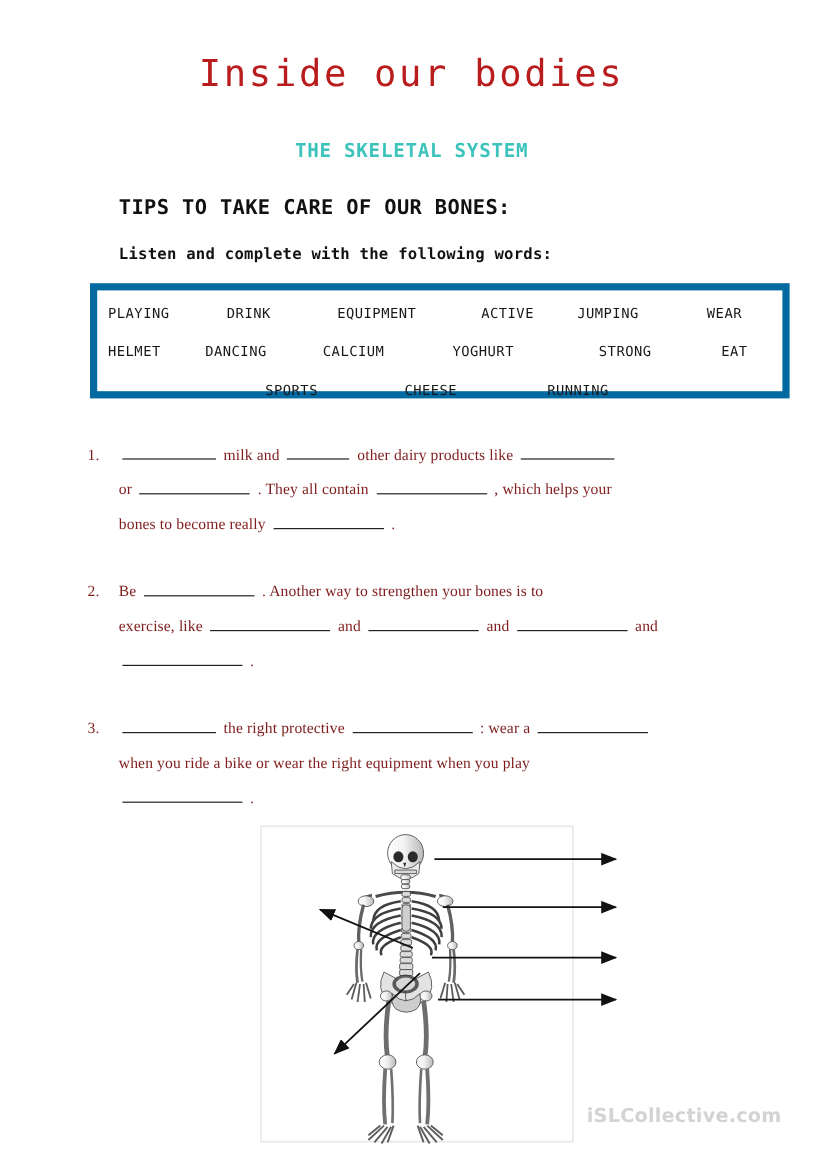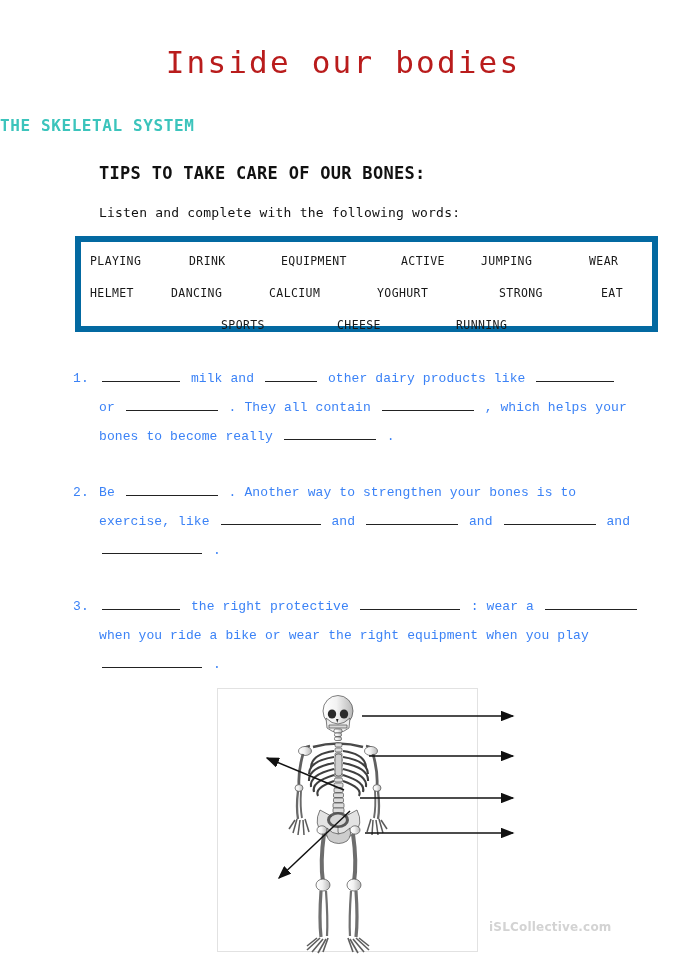--- a/index.html
+++ b/index.html
@@ -34,20 +34,21 @@
     letter-spacing: 2.2px;
     color: #b91c1c;
     font-weight: 400;
     white-space: nowrap;
   }
   .sub-title {
     position: absolute;
     top: 116px;
     left: 0;
     width: 686px;
+    text-align: center;
     font-family: "DejaVu Sans Mono", monospace;
     font-size: 16px;
     font-weight: bold;
     letter-spacing: 0.6px;
     color: #3cc4bc;
     white-space: nowrap;
   }
   .tips-heading {
     position: absolute;
     top: 163px;
@@ -58,21 +59,21 @@
     letter-spacing: 0.3px;
     color: #111111;
     white-space: nowrap;
   }
   .listen-line {
     position: absolute;
     top: 205px;
     left: 99px;
     font-family: "DejaVu Sans Mono", monospace;
     font-size: 13px;
-    font-weight: normal;
+    font-weight: bold;
     letter-spacing: 0.2px;
     color: #111111;
     white-space: nowrap;
   }
 
   
   .wordbank {
     position: absolute;
     left: 75px;
     top: 236px;
@@ -98,23 +99,23 @@
     color: #181818;
     white-space: nowrap;
     line-height: 32px;
   }
 
   
   .question {
     position: absolute;
     left: 73px;
     width: 600px;
-    font-family: Liberation Mono, monospace;
+    font-family: Liberation Serif, serif;
     font-size: 13px;
-    color: #3b82f6;
+    color: #7f1d1d;
     letter-spacing: 0.1px;
   }
   #q1 { top: 364px; }
   #q2 { top: 478px; }
   #q3 { top: 592px; }
 
   .q-line {
     height: 29px;
     line-height: 29px;
     white-space: nowrap;
@@ -155,21 +156,21 @@
     left: 217px;
     top: 688px;
     width: 310px;
     height: 270px;
   }
   .watermark {
     position: absolute;
     left: 489px;
     top: 920px;
     font-family: "DejaVu Sans", sans-serif;
-    font-size: 12px;
+    font-size: 16px;
     font-weight: bold;
     color: #d3d3d3;
     letter-spacing: 0.2px;
     white-space: nowrap;
     text-align: center;
   }
 </style>
 </head>
 <body>
 

